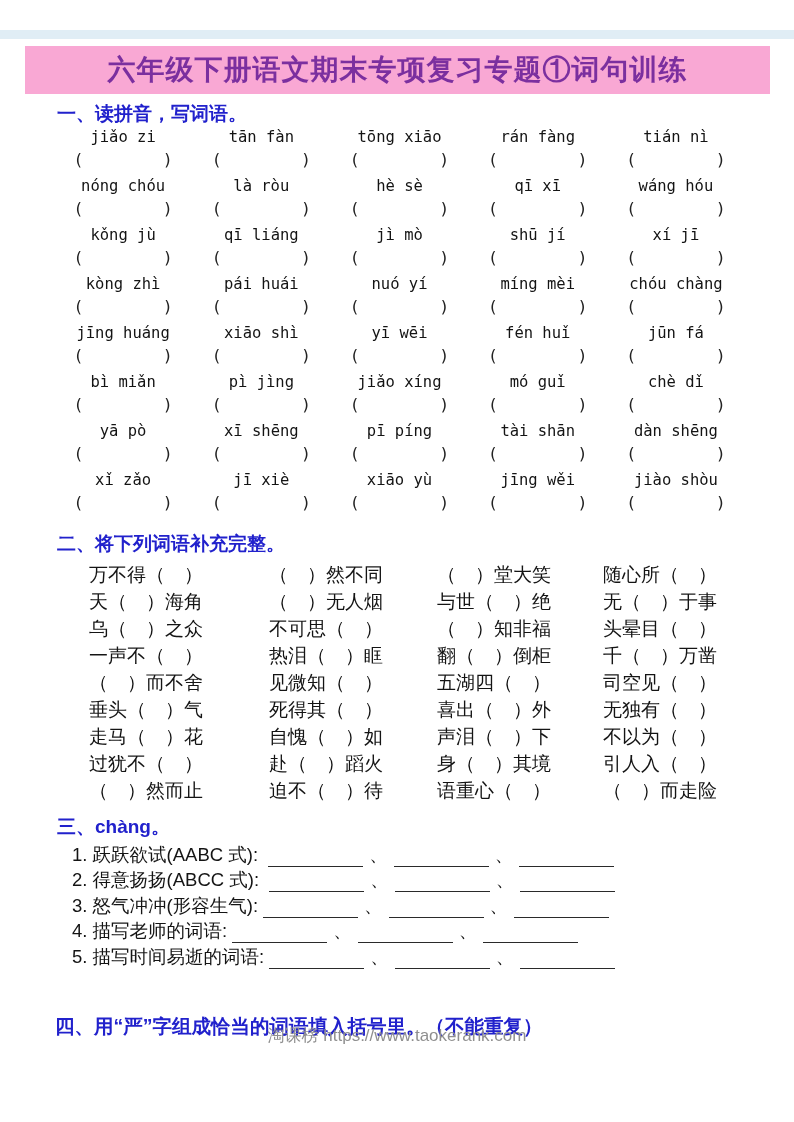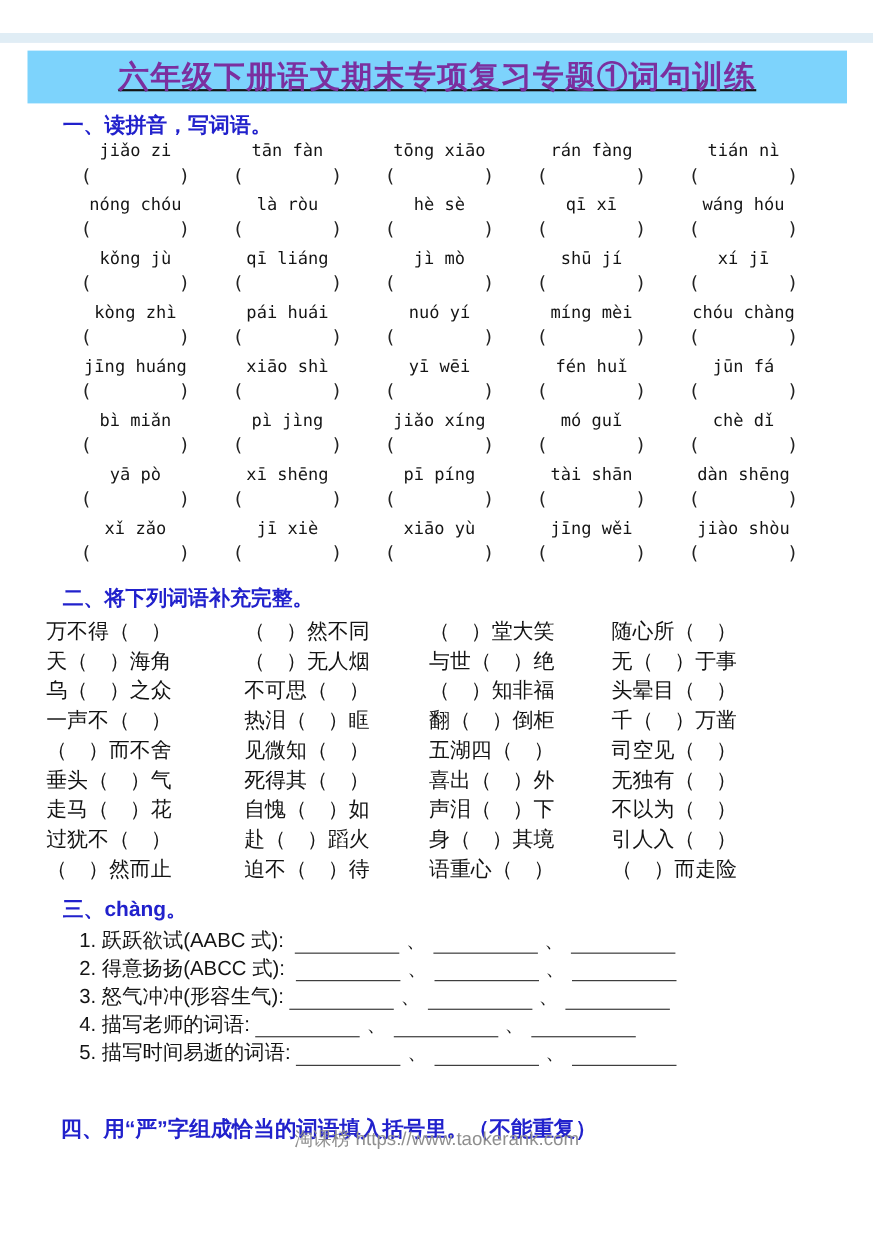--- a/index.html
+++ b/index.html
@@ -1,31 +1,31 @@
 <!DOCTYPE html>
 <html><head>
 <meta charset="utf-8">
 <style>
   html,body{margin:0;padding:0;background:#fff;}
   .page{position:relative;width:794px;height:1122px;background:#ffffff;margin:0 auto;
         font-family:"Liberation Sans",sans-serif;color:#141414;overflow:hidden;}
   .abs{position:absolute;left:0;right:0;}
   .top-strip{position:absolute;top:30px;left:0;width:100%;height:9px;background:#e0edf5;}
-  .banner{position:absolute;top:46px;left:25px;right:24px;height:48px;background:#7dd3fc;
-          display:flex;align-items:center;justify-content:center;text-decoration:underline;}
+  .banner{position:absolute;top:46px;left:25px;right:24px;height:48px;background:#f9a8d4;
+          display:flex;align-items:center;justify-content:center;}
   .banner-title{font-size:28px;font-weight:bold;color:#7b2f9f;margin:0;letter-spacing:1px;}
   .section-header{font-size:19px;font-weight:bold;color:#2121cc;margin:0 0 0 57px;}
   
   .pinyin-grid{padding:0 55px 0 60px;}
   .pinyin-row{display:flex;height:49px;gap:12px;}
   .pinyin-cell{flex:1;text-align:center;}
   .py{font-family:"DejaVu Sans Mono",monospace;font-size:15.5px;white-space:pre;}
   .br{font-family:"DejaVu Sans Mono",monospace;font-size:16.5px;white-space:pre;margin-top:4px;color:#222;}
   
-  .idiom-grid{display:grid;grid-template-columns:180px 168px 166px auto;padding-left:42px;
+  .idiom-grid{display:grid;grid-template-columns:180px 168px 166px auto;padding-left:89px;
               font-size:19px;line-height:27px;white-space:pre;}
   
   .s3-list{padding-left:72px;font-size:18.5px;}
   .s3-line{height:25.5px;display:flex;align-items:flex-end;}
   .s3-label{white-space:pre;}
   .s3-blank{display:inline-block;width:95px;height:17px;border-bottom:1.5px solid #2a2a2a;margin:0 5px;}
   .s3-sep{margin:0 1px;}
   
   .s4-header{margin-left:55px;font-size:19.5px;}
   .s4-body{margin:0 50px 0 55px;font-size:19.5px;line-height:33.5px;text-indent:2em;white-space:pre-wrap;}

